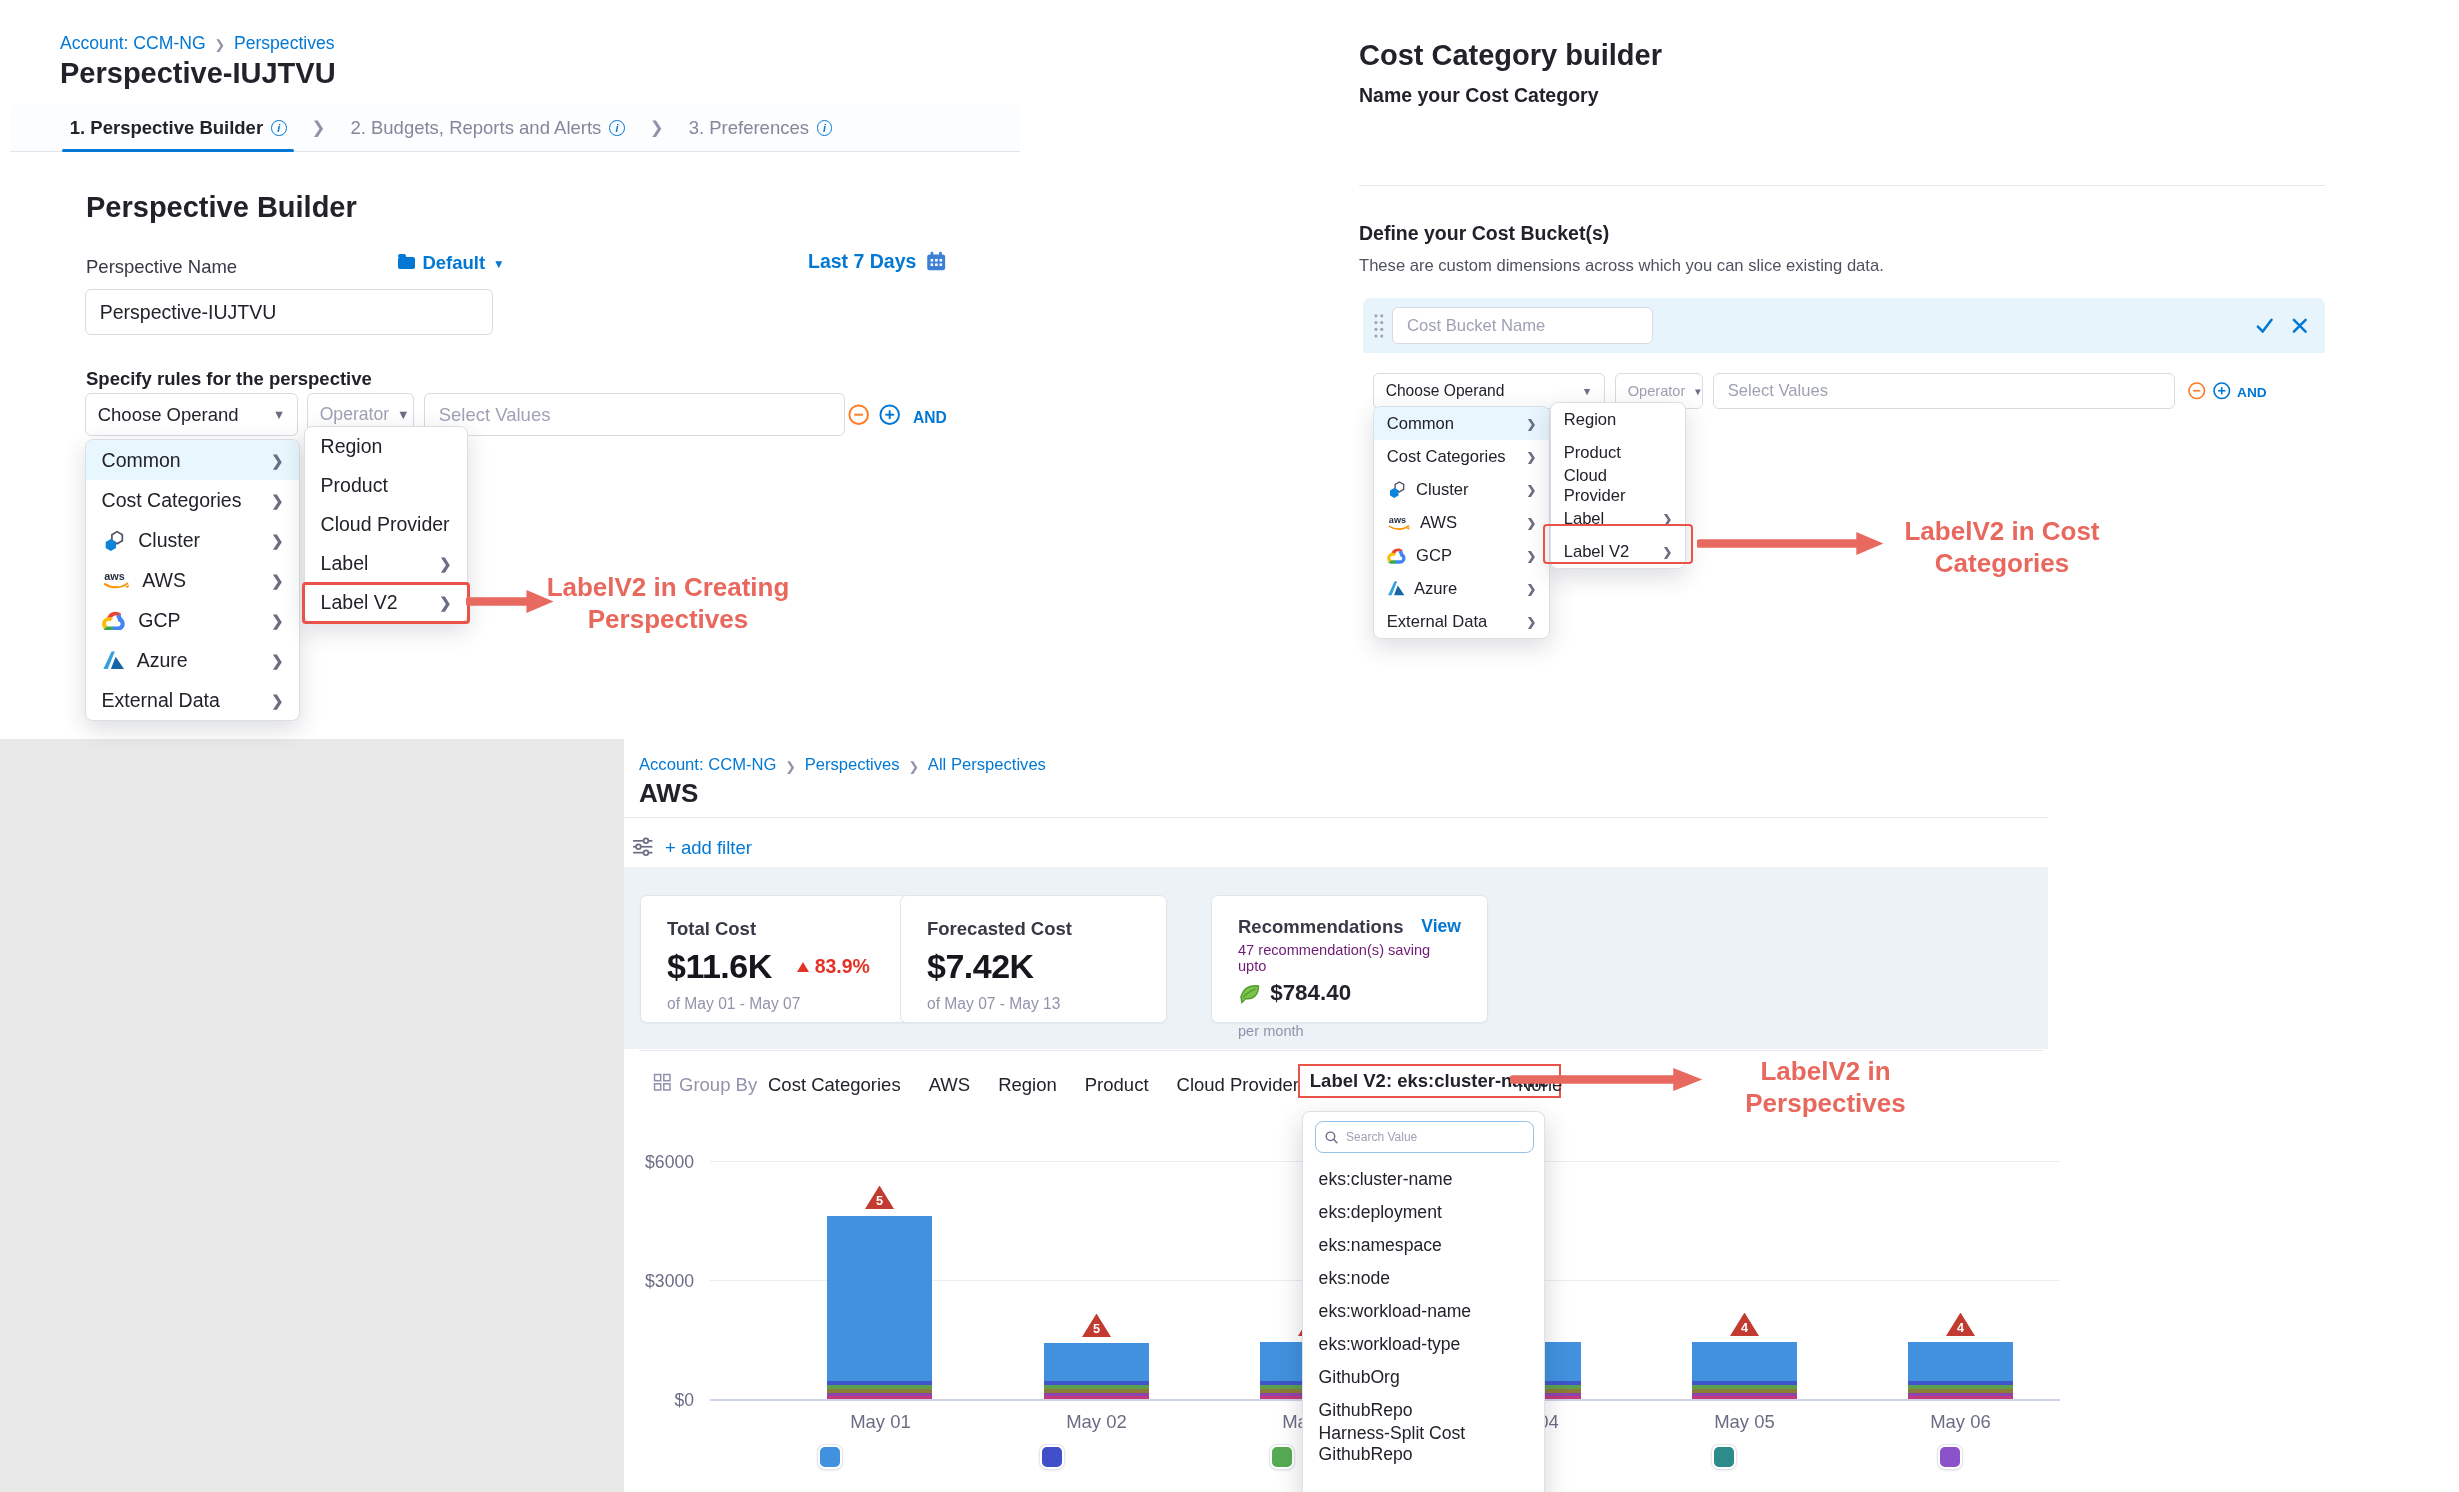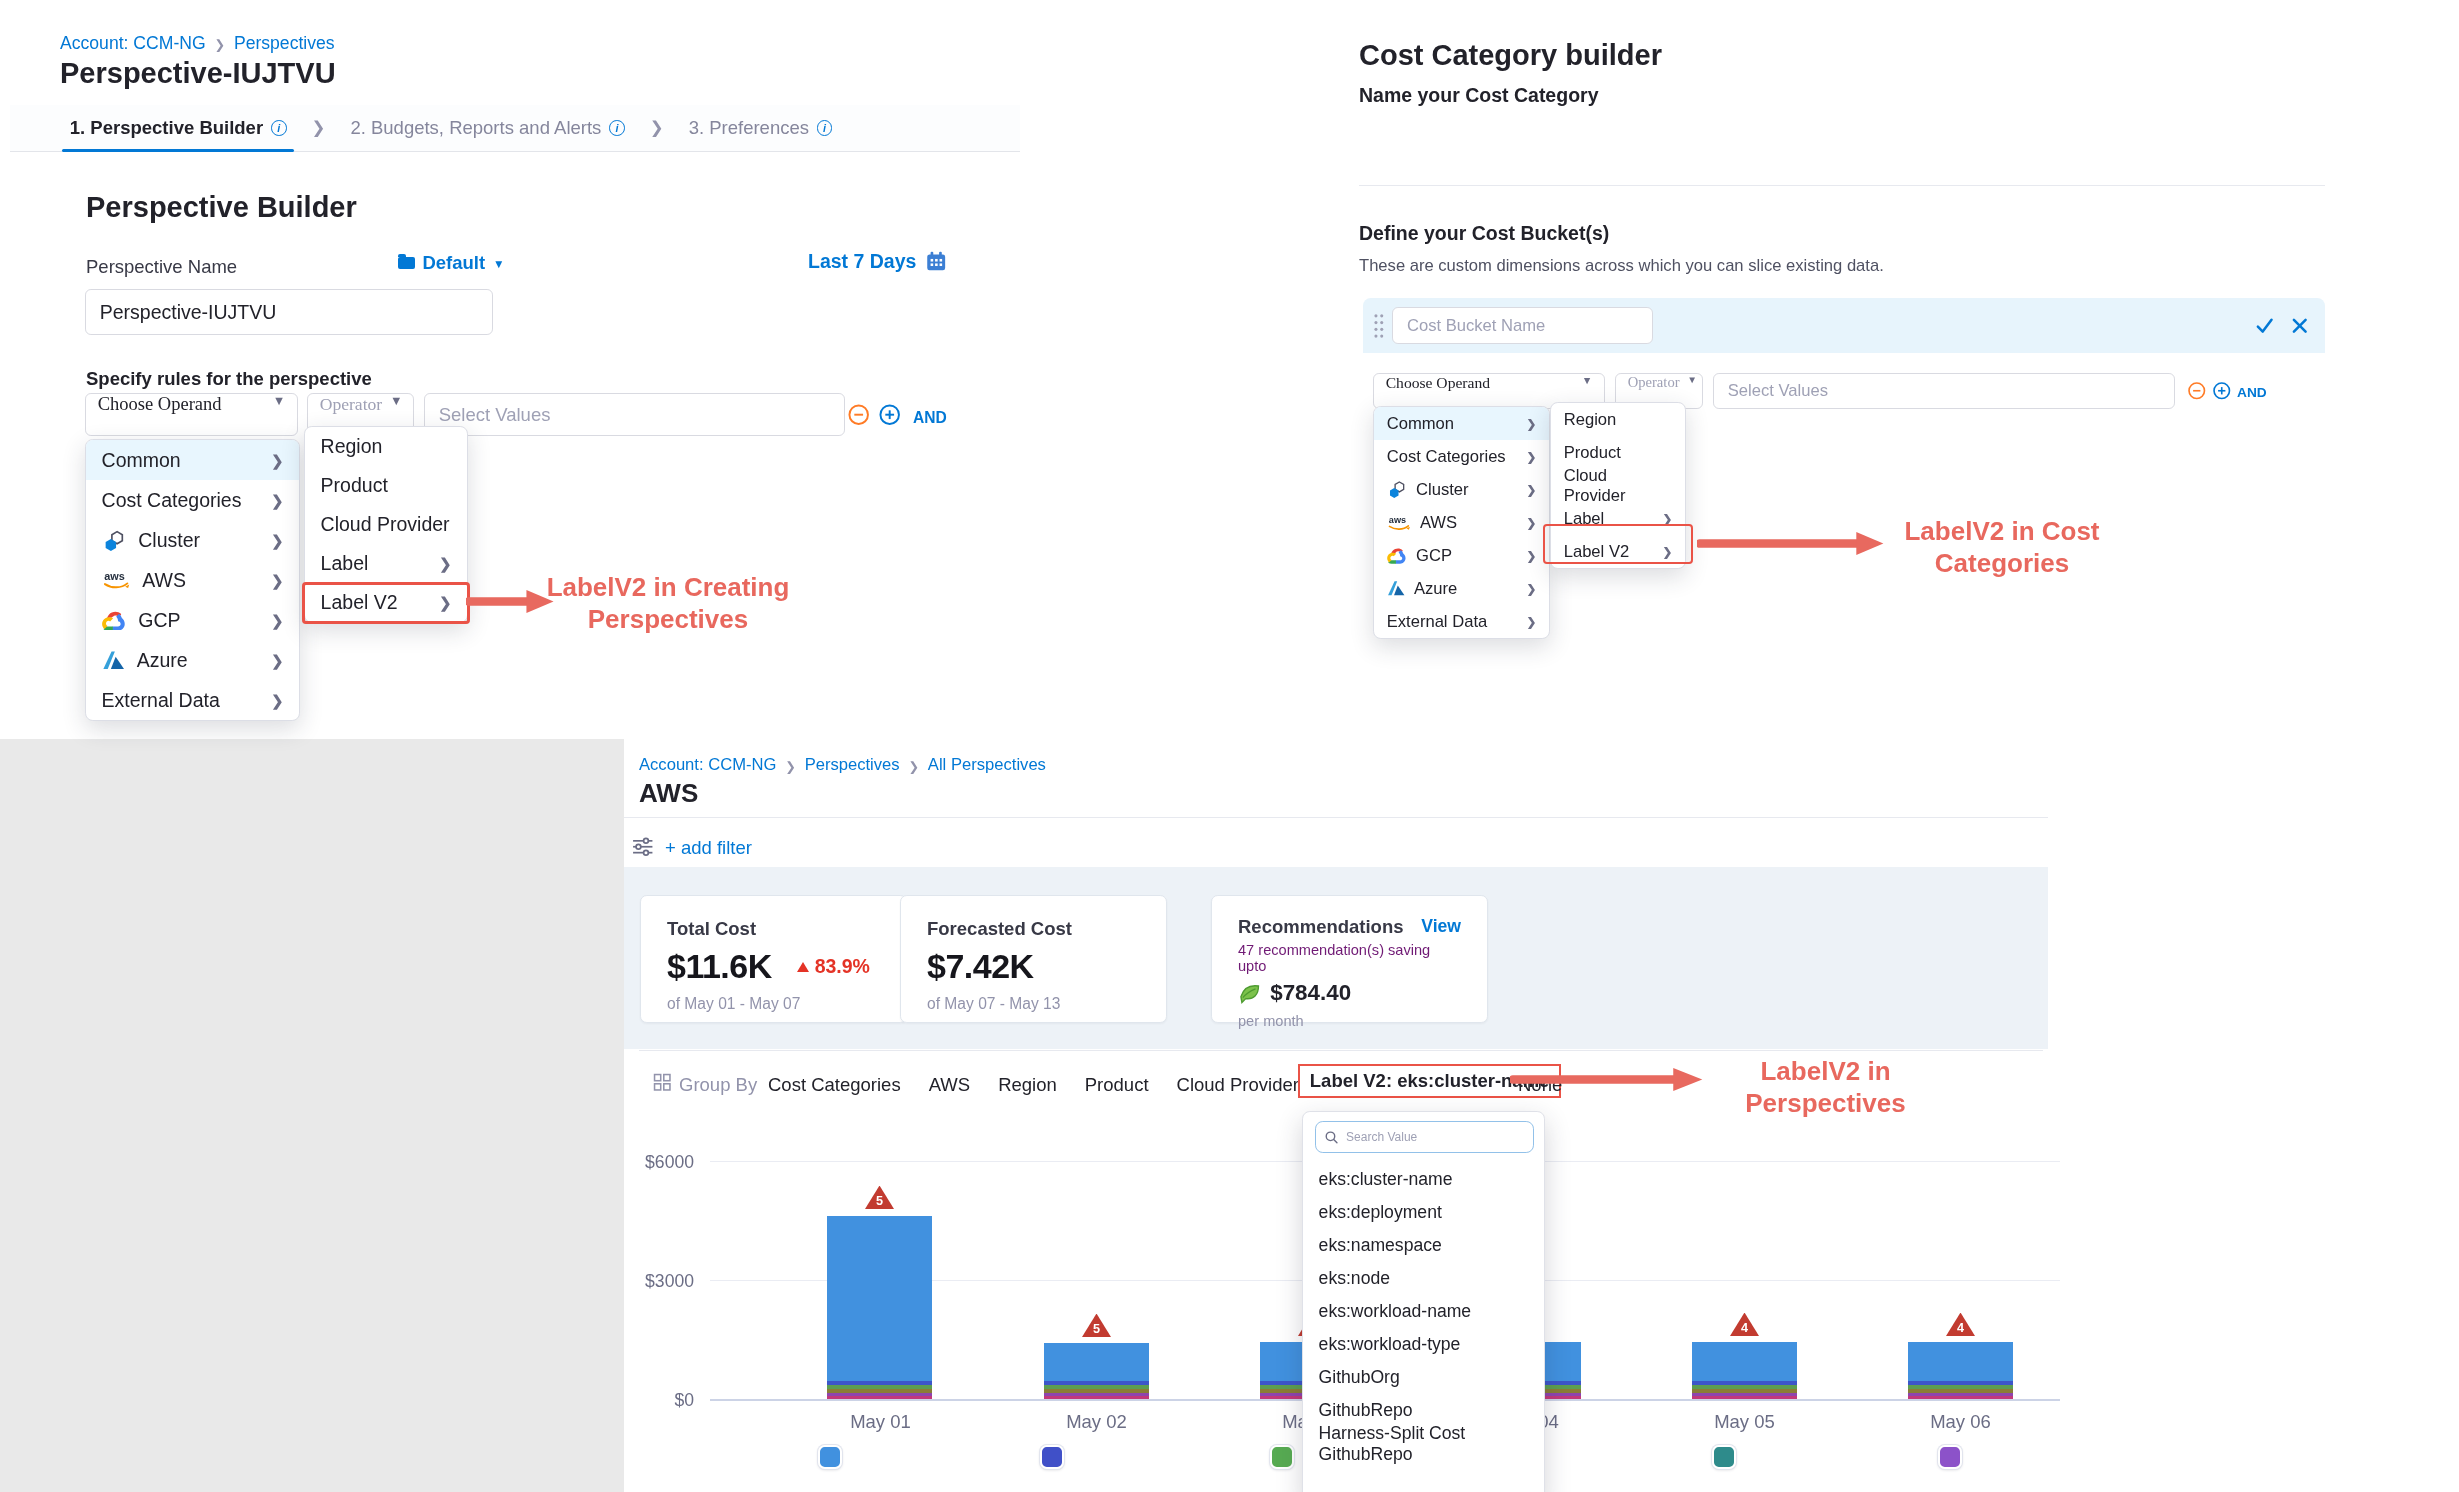--- a/index.html
+++ b/index.html
@@ -12,21 +12,21 @@
   .crumbs { display:flex; align-items:center; gap:8.8px; font-size:17.6px; }
   .crumb { color:#0278d5; cursor:pointer; }
   .crumb-sep { color:#9293ab; font-size:12.7px; transform:translateY(1px); }
   .page-title { font-weight:700; color:#22222a; }
   .divider { background:#e7e9ef; height:1px; }
   .input-box { background:#fff; border:1px solid #d9dae1; border-radius:5.9px;
     font-size:18.5px; color:#22222a; padding:0 13.7px; outline:none; width:100%; height:100%;
     font-family:"Liberation Sans", sans-serif; }
   .input-box::placeholder { color:#9fa1b5; }
   .select-box { background:#fff; border:1px solid #d9dae1; border-radius:5.9px;
-    display:flex; align-items:flex-start; padding:0 11.7px; gap:7.8px; cursor:pointer;font-family:Liberation Serif, serif; }
+    display:flex; align-items:center; padding:0 11.7px; gap:7.8px; cursor:pointer; }
   .caret { color:#6b6d85; font-size:12.7px; margin-left:auto; }
   .blue { color:#0278d5; }
 
   
   .tabstrip { display:flex; align-items:center; gap:25px; border-bottom:1px solid #e3e5ea;
     background:#fcfdfe; padding-left:60px; }
   .tab { display:flex; align-items:center; gap:7.8px; font-size:18.5px; color:#85869c; cursor:pointer;
     height:100%; position:relative; }
   .tab.active { color:#22222a; font-weight:700; }
   .tab.active .tab-underline { position:absolute; left:-7.8px; right:-7.8px; bottom:-1px; height:2.9px;
@@ -540,21 +540,21 @@
       <span class="blue" style="font-size:17.6px;font-weight:600;cursor:pointer;">View</span>
     </div>
     <div style="font-size:14.6px;color:#701a75;margin-top:4.9px;">47 recommendation(s) saving upto</div>
     <div style="display:flex;align-items:center;gap:8.8px;margin-top:5.9px;">
       <svg width="23.4" height="21.5" viewBox="0 0 24 22">
         <path d="M3 14C6 4 14 2 21 3c0 9-5 14-13 13l-4 4z" fill="#7cc24b" stroke="#4e9b31" stroke-width="1.4"></path>
         <path d="M5 15C9 10 13 8 18 6" fill="none" stroke="#4e9b31" stroke-width="1.2"></path>
       </svg>
       <span style="font-size:22.4px;font-weight:700;">$784.40</span>
     </div>
-    <div class="muted" style="font-size:14.6px;margin-top:7px;">per month</div>
+    <div class="muted" style="font-size:14.6px;margin-top:17px;">per month</div>
   </div>
 
   <div class="abs divider" style="left:639px;top:1050px;width:1404px;"></div>
 
   <span class="abs icon-btn" style="left:653px;top:1073px;">
     <svg width="18.5" height="18.5" viewBox="0 0 18 18">
         <g fill="none" stroke="#9293ab" stroke-width="1.5">
           <rect x="1.5" y="1.5" width="6" height="6"></rect>
           <rect x="10.5" y="1.5" width="6" height="6"></rect>
           <rect x="1.5" y="10.5" width="6" height="6"></rect>

